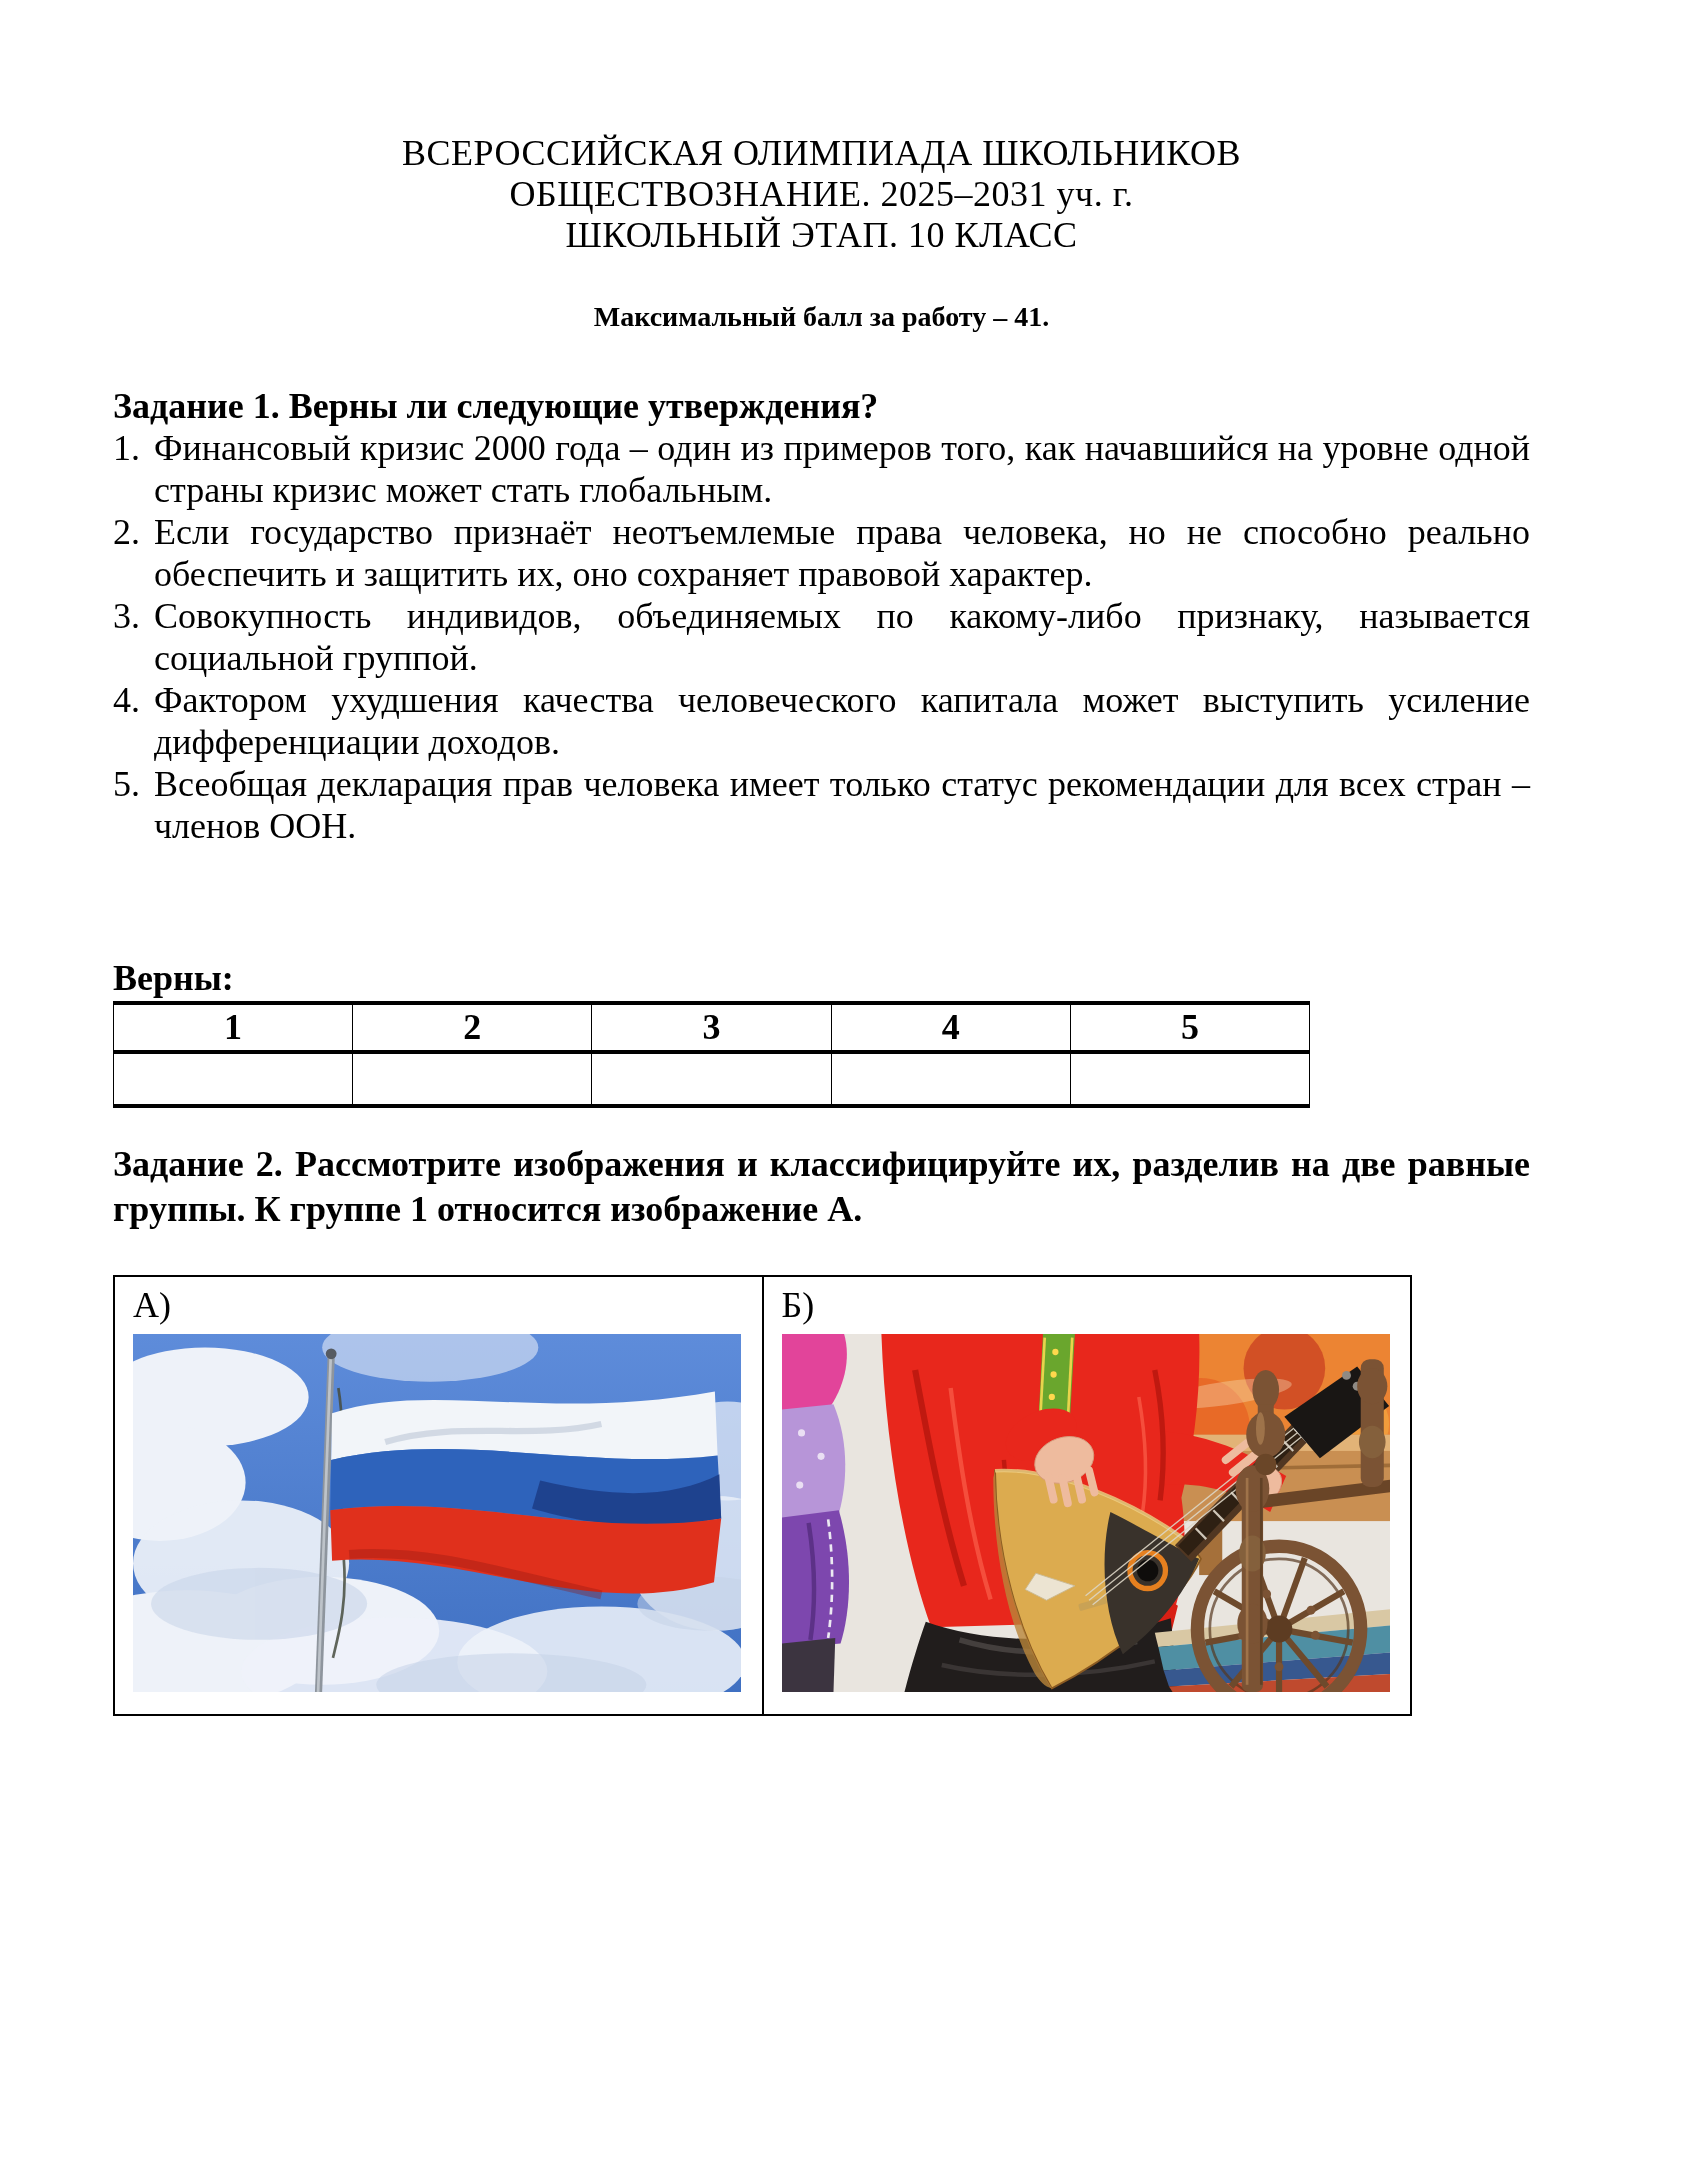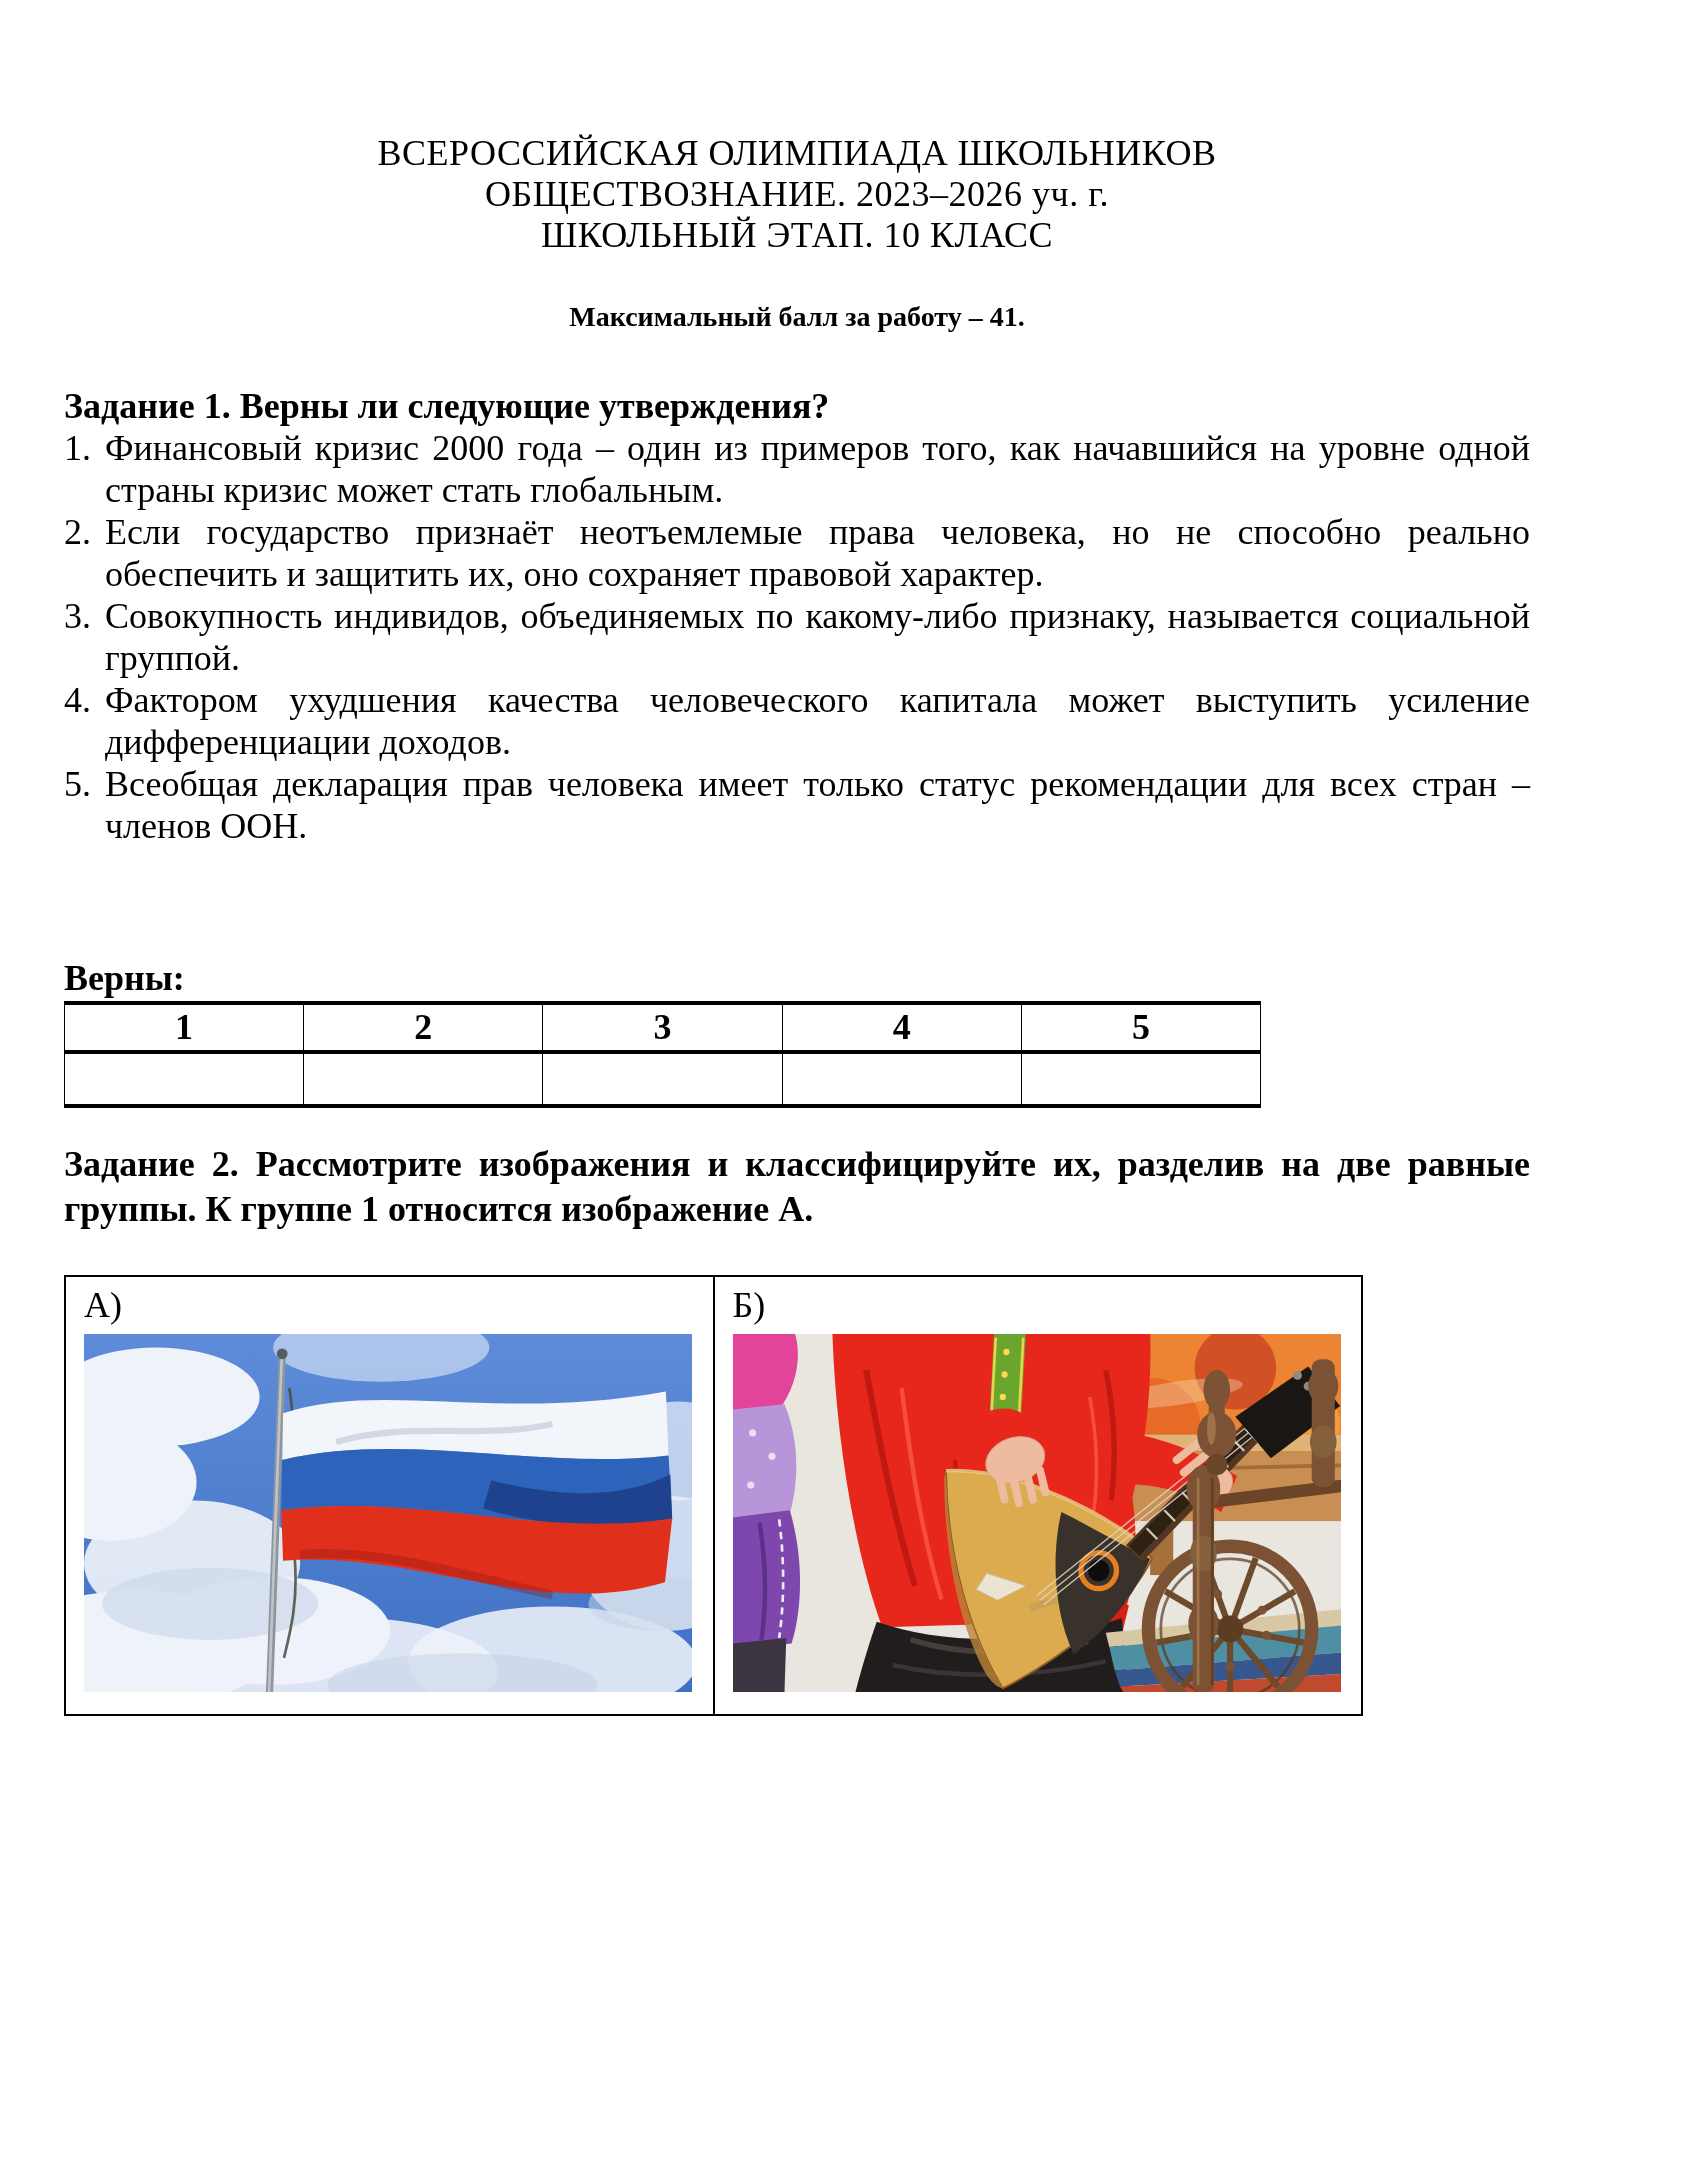--- a/index.html
+++ b/index.html
@@ -1,18 +1,18 @@
 <!DOCTYPE html>
 <html lang="ru" style="font-size:14.4px"><head>
 <meta charset="utf-8">
 <style>
   html,body{margin:0;padding:0;background:#ffffff;}
   body{width:1683px;height:2178px;position:relative;
        font-family:"Liberation Serif","DejaVu Serif",serif;color:#000;}
-  .page{box-sizing:border-box;width:1683px;height:2178px;padding:133px 153px 0 64px;}
+  .page{box-sizing:border-box;width:1683px;height:2178px;padding:133px 153px 0 113px;}
   .title-block{font-size:36px;line-height:41px;text-align:center;letter-spacing:0.5px;}
   .max-score{margin-top:40px;font-size:28px;line-height:42px;font-weight:bold;text-align:center;}
   .task-heading{margin-top:47px;font-size:36px;line-height:42px;font-weight:bold;text-align:justify;}
   .statements{font-size:36px;line-height:42px;}
   .statement{position:relative;padding-left:41px;text-align:justify;}
   .statement .num{position:absolute;left:0;top:0;}
   .answer-label{margin-top:110px;font-size:36px;line-height:42px;font-weight:bold;}
   table.answer-table{border-collapse:collapse;table-layout:fixed;width:1197px;margin-top:1.8px;}
   table.answer-table th{border:1.8px solid #000;border-top:4.5px solid #000;border-bottom:4.5px solid #000;
        height:45px;font-size:36px;font-weight:bold;text-align:center;vertical-align:middle;padding:0;}
@@ -23,21 +23,21 @@
   .cell-label{font-size:36px;line-height:43px;margin-bottom:7.2px;}
   svg.photo{display:block;width:608px;height:358px;}
 </style>
 </head>
 <body>
 
 <div class="page">
 
   <div class="title-block">
     <div>ВСЕРОССИЙСКАЯ ОЛИМПИАДА ШКОЛЬНИКОВ</div>
-    <div>ОБЩЕСТВОЗНАНИЕ. 2023–2026 уч. г.</div>
+    <div>ОБЩЕСТВОЗНАНИЕ. 2025–2031 уч. г.</div>
     <div>ШКОЛЬНЫЙ ЭТАП. 10 КЛАСС</div>
   </div>
 
   <div class="max-score">Максимальный балл за работу – 41.</div>
 
   <div class="task-heading">Задание 1. Верны ли следующие утверждения?</div>
 
   <div class="statements">
     <div class="statement">
       <span class="num">1.</span>

